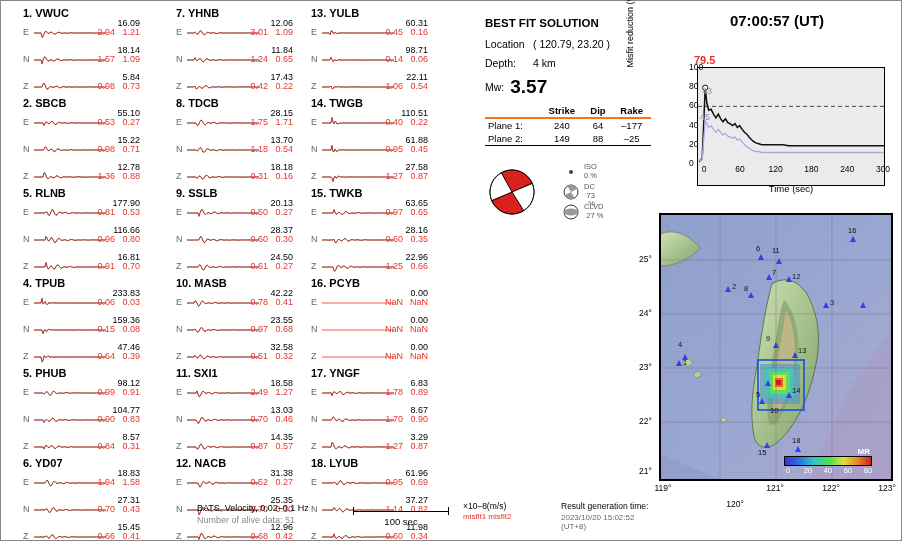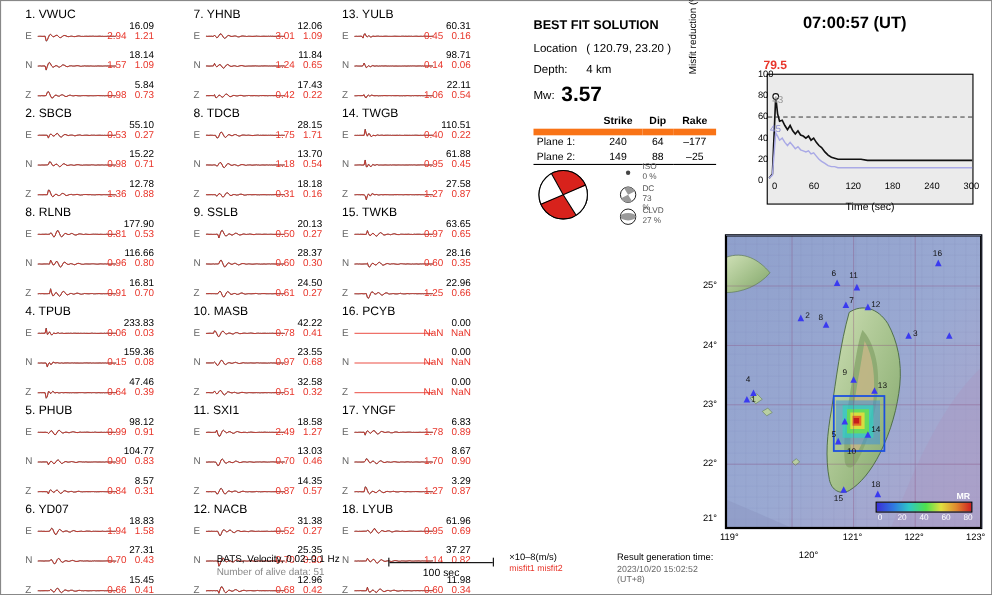--- a/index.html
+++ b/index.html
@@ -6,21 +6,21 @@
   body{width:902px;height:541px;font-family:"Liberation Sans",sans-serif;color:#000;overflow:hidden;}
   #root{position:relative;width:902px;height:541px;border:1px solid #888;box-sizing:border-box;background:#fff;}
 
   
   .stations{position:absolute;left:0;top:0;width:480px;height:500px;}
   .stcol{position:absolute;top:6px;width:117px;}
   .stcol.c1{left:22px;}
   .stcol.c2{left:175px;}
   .stcol.c3{left:310px;}
   .stblock{position:relative;height:90px;}
-  .sttitle{font-size:11px;font-weight:normal;margin:0 0 1px 0;letter-spacing:0;}
+  .sttitle{font-size:11px;font-weight:bold;margin:0 0 1px 0;letter-spacing:0;}
   .comp{position:relative;height:27px;}
   .complabel{position:absolute;left:0;top:7px;font-size:9px;color:#666;}
   .wavebox{position:absolute;left:11px;top:0;width:72px;height:26px;overflow:hidden;}
   .wavebox svg{display:block;}
   .nums{position:absolute;right:0;top:-1px;text-align:right;width:58px;line-height:1.05;}
   .amp{font-size:9px;color:#000;display:block;}
   .mis{font-size:9px;color:#e8352a;display:block;}
   .mis span{display:inline-block;min-width:21px;text-align:right;}
   .mis span.m2{margin-left:4px;}
 
@@ -28,25 +28,25 @@
   .bfs{position:absolute;left:484px;top:16px;width:166px;}
   .bfs h2{font-size:11.5px;font-weight:bold;margin:0 0 9px 0;}
   .kv{font-size:10.5px;margin:0 0 7px 0;}
   .kv .k{display:inline-block;width:48px;}
   .mwrow{font-size:10.5px;margin:0 0 2px 0;}
   .mwrow .big{font-size:19px;font-weight:bold;vertical-align:-2px;margin-left:6px;}
   table.planes{border-collapse:collapse;font-size:9.5px;margin-top:6px;width:166px;}
   table.planes th{font-weight:bold;padding:1px 3px;text-align:center;}
   table.planes td{padding:1px 3px;text-align:center;}
   table.planes td.lbl{text-align:left;}
-  .hl{border-top:6px solid #f97316;}
+  .hl{border-top:2px solid #f97316;}
   .hl2{border-bottom:1px solid #000;}
 
   
-  .mechrow{position:relative;margin-top:2px;height:62px;}
+  .mechrow{position:relative;margin-top:21px;height:62px;text-align:right;}
   .bb{position:absolute;left:4px;top:2px;width:46px;height:46px;}
   .pctwrap{position:absolute;left:78px;top:-4px;font-size:7.5px;color:#555;}
   .pctline{position:relative;height:20px;}
   .pctico{position:absolute;left:0;top:1px;width:16px;height:16px;}
   .pcttxt{position:absolute;left:21px;top:0px;line-height:1.15;}
   .pcttxt b{font-weight:normal;display:block;}
 
   
   .dateblk{position:absolute;left:658px;top:10px;width:236px;text-align:center;font-size:15px;font-weight:bold;line-height:1.35;}
 
@@ -62,21 +62,21 @@
   .v45{position:absolute;left:2px;top:44px;font-size:9px;color:#8a8ad0;}
 
   
   .mapwrap{position:absolute;left:658px;top:212px;width:234px;height:288px;}
   .mapbox{position:absolute;left:0;top:0;width:234px;height:268px;border:1px solid #000;box-sizing:border-box;overflow:hidden;background:#9aa7cf;}
   .maplabels{position:absolute;left:0;top:268px;width:234px;height:20px;}
   .mlon{position:absolute;top:2px;font-size:8.5px;transform:translateX(-50%);}
   .mlat{position:absolute;left:-20px;font-size:8.5px;transform:translateY(-50%);}
   .stnum{position:absolute;font-size:7.5px;color:#111;}
   .tri{position:absolute;width:0;height:0;border-left:3.5px solid transparent;border-right:3.5px solid transparent;border-bottom:6px solid #3a3af0;}
-  .cbar{position:absolute;right:8px;bottom:4px;width:88px;}
+  .cbar{position:absolute;right:20px;bottom:4px;width:88px;}
   .cbar .cbtitle{font-size:8px;font-weight:bold;color:#fff;text-align:right;padding-right:2px;}
   .cbar .cbgrad{height:8px;border:1px solid #000;background:linear-gradient(to right,#3a2fd8 0%,#2f7ae0 18%,#2fc7c7 34%,#4ee04e 52%,#e0e040 68%,#e08a2f 84%,#d02020 100%);}
   .cbar .cbticks{position:relative;height:10px;}
   .cbar .cbticks span{position:absolute;font-size:7.5px;color:#fff;transform:translateX(-50%);}
 
   
   .footer{position:absolute;left:0;top:498px;width:660px;height:42px;}
   .f-bats{position:absolute;left:196px;top:4px;font-size:9px;}
   .f-alive{position:absolute;left:196px;top:16px;font-size:9px;color:#888;}
   .scale{position:absolute;left:352px;top:8px;width:96px;}
@@ -173,21 +173,21 @@
                 <path d="M0 13.07 L1 13.04 L2 12.99 L3 13.04 L4 13.03 L5 13.07 L6 12.99 L7 13.02 L8 13.02 L9 13.01 L10 9.03 L11 9.30 L12 11.67 L13 13.99 L14 14.78 L15 14.14 L16 12.88 L17 12.55 L18 13.10 L19 13.70 L20 13.75 L21 13.09 L22 12.24 L23 11.86 L24 12.17 L25 12.93 L26 13.73 L27 13.70 L28 13.34 L29 12.92 L30 12.79 L31 12.77 L32 13.05 L33 13.09 L34 12.99 L35 12.87 L36 12.72 L37 12.88 L38 13.11 L39 13.31 L40 13.21 L41 13.13 L42 12.88 L43 12.87 L44 12.86 L45 12.92 L46 13.00 L47 13.00 L48 12.91 L49 13.04 L50 13.05 L51 13.07 L52 13.12 L53 13.10 L54 12.96 L55 13.00 L56 12.91 L57 12.99 L58 13.08 L59 13.05 L60 12.98 L61 12.97 L62 13.01 L63 12.99 L64 13.04 L65 13.06 L66 12.98 L67 12.92 L68 13.04 L69 13.05 L70 12.99 L71 13.06 L72 13.05 " fill="none" stroke="#e8352a" stroke-width="0.7"></path>
               </svg>
             </div>
             <div class="nums">
               <span class="amp">12.78</span>
               <span class="mis"><span>1.36</span><span class="m2">0.88</span></span>
             </div>
           </div>
         </div>
         <div class="stblock">
-          <div class="sttitle">8. RLNB</div>
+          <div class="sttitle">5. RLNB</div>
           <div class="comp">
             <div class="complabel">E</div>
             <div class="wavebox">
               <svg width="72" height="26" viewBox="0 0 72 26">
                 <path d="M0 13.12 L1 13.01 L2 13.02 L3 13.11 L4 13.03 L5 12.94 L6 13.03 L7 12.91 L8 12.90 L9 13.05 L10 12.97 L11 13.02 L12 11.68 L13 12.14 L14 14.20 L15 15.64 L16 14.48 L17 11.74 L18 9.66 L19 9.75 L20 12.04 L21 14.36 L22 15.46 L23 14.69 L24 13.24 L25 12.19 L26 12.21 L27 12.93 L28 13.18 L29 13.17 L30 12.63 L31 12.19 L32 12.37 L33 13.09 L34 13.51 L35 13.72 L36 13.40 L37 12.91 L38 12.63 L39 12.67 L40 12.81 L41 13.02 L42 13.22 L43 13.06 L44 12.81 L45 13.00 L46 13.07 L47 13.13 L48 13.13 L49 13.06 L50 12.98 L51 12.87 L52 12.98 L53 12.92 L54 12.97 L55 12.95 L56 13.14 L57 12.96 L58 12.99 L59 13.04 L60 13.12 L61 13.07 L62 13.07 L63 12.85 L64 13.07 L65 12.96 L66 13.09 L67 13.02 L68 13.09 L69 13.05 L70 13.10 L71 12.95 L72 12.89 " fill="none" stroke="#111" stroke-width="0.7"></path>
                 <path d="M0 13.07 L1 13.00 L2 13.01 L3 13.07 L4 13.02 L5 12.96 L6 13.02 L7 12.95 L8 12.94 L9 13.03 L10 12.98 L11 13.01 L12 11.81 L13 12.21 L14 14.13 L15 15.40 L16 14.35 L17 11.85 L18 9.93 L19 10.03 L20 12.08 L21 14.25 L22 15.26 L23 14.59 L24 13.25 L25 12.28 L26 12.28 L27 12.91 L28 13.20 L29 13.16 L30 12.67 L31 12.29 L32 12.45 L33 13.07 L34 13.51 L35 13.68 L36 13.37 L37 12.91 L38 12.64 L39 12.69 L40 12.84 L41 13.04 L42 13.16 L43 13.03 L44 12.85 L45 12.98 L46 13.07 L47 13.13 L48 13.13 L49 13.05 L50 12.95 L51 12.87 L52 12.95 L53 12.94 L54 13.00 L55 12.99 L56 13.09 L57 12.97 L58 12.99 L59 13.03 L60 13.08 L61 13.05 L62 13.04 L63 12.90 L64 13.03 L65 12.97 L66 13.06 L67 13.02 L68 13.06 L69 13.04 L70 13.06 L71 12.97 L72 12.93 " fill="none" stroke="#e8352a" stroke-width="0.7"></path>
               </svg>
             </div>
             <div class="nums">
               <span class="amp">177.90</span>

